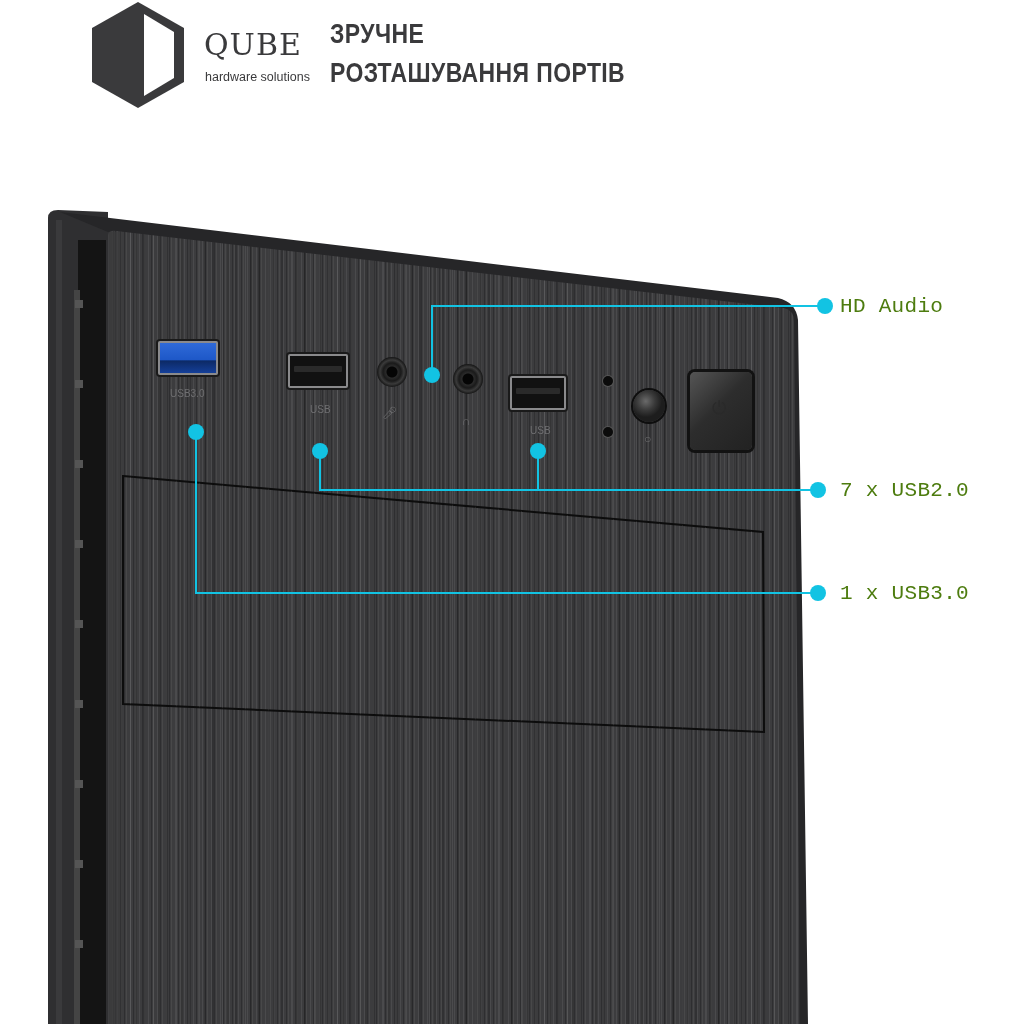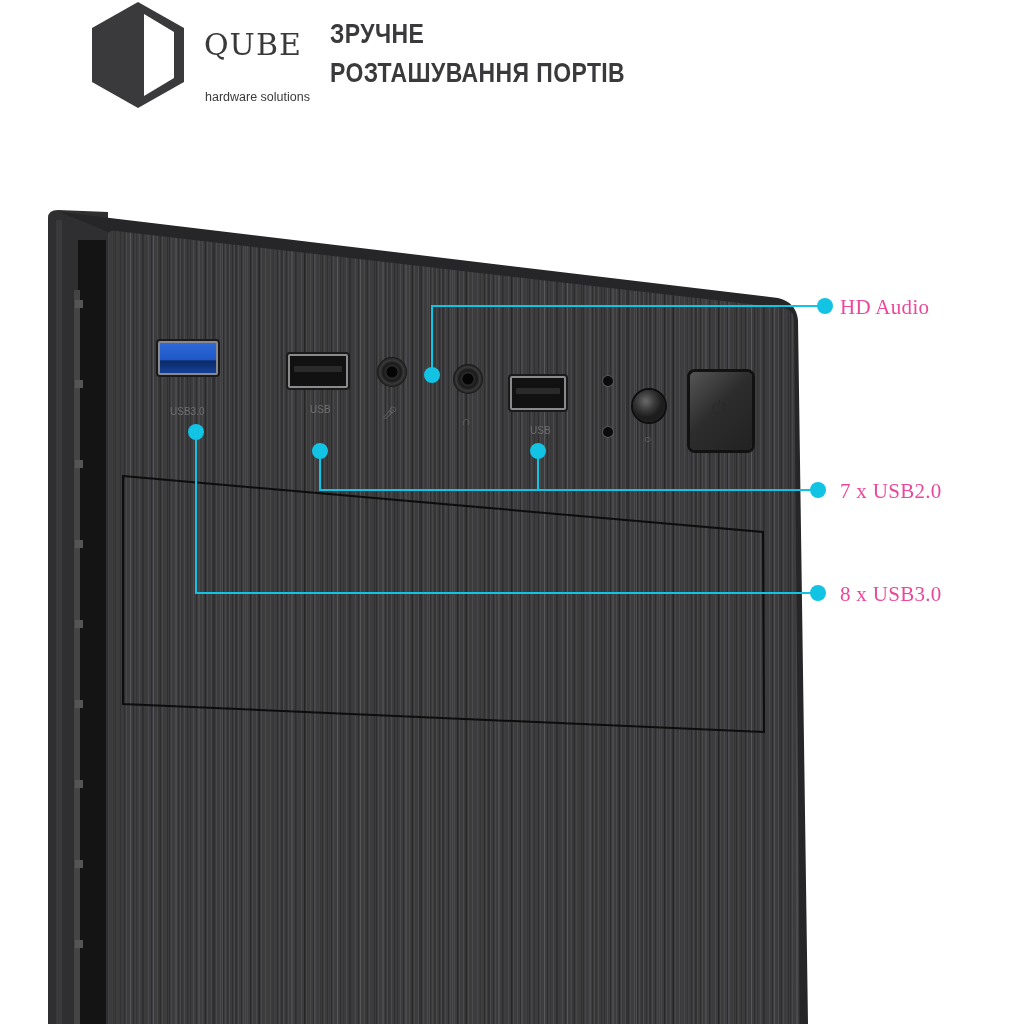--- a/index.html
+++ b/index.html
@@ -5,21 +5,21 @@
   html, body { margin: 0; padding: 0; background: #ffffff; }
   body { width: 1024px; height: 1024px; position: relative; overflow: hidden;
          font-family: "Liberation Sans", sans-serif; }
   .abs { position: absolute; }
 
   
   .logo-mark { left: 88px; top: 0px; width: 100px; height: 110px; }
   .brand-name { left: 204px; top: 30px; font-family: "DejaVu Serif", serif; font-weight: normal;
                 font-size: 30px; color: #3a3a3c; letter-spacing: 1px; line-height: 1; }
   .brand-sub { left: 205px; top: 70px; font-family: "Liberation Sans", sans-serif; font-size: 12.5px;
-               color: #3a3a3c; letter-spacing: 0px; margin-top: 20px; }
+               color: #3a3a3c; letter-spacing: 0px; }
   .headline { left: 330px; top: 14px; font-family: "Liberation Sans", sans-serif; font-weight: bold;
               font-size: 28px; color: #3a3a3c; line-height: 39px; transform: scaleX(0.82);
               transform-origin: left top; letter-spacing: 0.5px; }
   .port-label { color: #6e6e70; font-size: 10px; font-family: "Liberation Sans Narrow", "Liberation Sans", sans-serif; letter-spacing: 0px; }
 
   .usb {
     border: 2px solid #8a8a8c; border-radius: 2px; background: #111;
     box-shadow: 0 0 0 2px #1a1a1a;
   }
   .usb.blue { background: linear-gradient(180deg, #2f6ad8 0%, #1e58c8 55%, #0d2a66 60%, #143f99 100%); }
@@ -28,21 +28,21 @@
   .jack { width: 30px; height: 30px; border-radius: 50%;
           background: radial-gradient(circle at 50% 50%, #050505 0 5px, #2a2a2a 6px, #1a1a1a 9px, #3a3a3a 12px, #151515 15px); }
   .led { width: 10px; height: 10px; border-radius: 50%; background: #0b0b0b; box-shadow: 0 0 0 1px #555; }
   .reset-btn { width: 32px; height: 32px; border-radius: 50%;
                background: radial-gradient(circle at 40% 35%, #6a6a6a 0, #3a3a3a 9px, #1d1d1d 16px); box-shadow: 0 0 0 2px #0e0e0e; }
   .power-btn { width: 62px; height: 78px; border-radius: 5px; background: linear-gradient(135deg, #555 0%, #2d2d2d 45%, #222 100%);
                box-shadow: 0 0 0 3px #121212; }
 
   .cyan { background: #12c3e3; }
   .dot { width: 16px; height: 16px; border-radius: 50%; background: #12c3e3; }
-  .callout-text { font-family: Liberation Serif, serif; font-size: 21px; color: #ec4899; letter-spacing: 0.3px; }
+  .callout-text { font-family: Liberation Mono, monospace; font-size: 21px; color: #4d7c0f; letter-spacing: 0.3px; }
 </style>
 </head>
 <body>
 
 <svg class="abs logo-mark" viewBox="0 0 100 110">
   <polygon points="50,2 96,28 96,82 50,108 4,82 4,28" fill="#3a3a3c"></polygon>
   <polygon points="56,14 86,32 86,78 56,96" fill="#ffffff"></polygon>
 </svg>
 <div class="abs brand-name">QUBE</div>
 <div class="abs brand-sub">hardware solutions</div>
@@ -87,21 +87,21 @@
 
     <path d="M60,26 Q60,20 68,21 L736,98 Q746,100 746,112 L752,814 L60,814 Z" fill="url(#brush)"></path>
     <path d="M60,26 Q60,20 68,21 L736,98 Q746,100 746,112 L752,814 L60,814 Z" fill="url(#brush2)"></path>
     <rect x="60" y="22" width="12" height="792" fill="#3a3a3c" opacity="0.6"></rect>
 
     <path d="M75,266 L715,322 L716,522 L75,494 Z" fill="url(#brush)" stroke="#0d0d0d" stroke-width="2"></path>
     <path d="M75,266 L715,322 L716,522 L75,494 Z" fill="url(#brush2)"></path>
   </svg>
 
   <div class="abs usb blue" style="left:110px; top:131px; width:56px; height:30px;"></div>
-  <div class="abs port-label" style="left:122px; top:178px;margin-top:18px;">USB3.0</div>
+  <div class="abs port-label" style="left:122px; top:178px;">USB3.0</div>
 
   <div class="abs usb black" style="left:240px; top:144px; width:56px; height:30px;"></div>
   <div class="abs port-label" style="left:262px; top:194px;">USB</div>
 
   <div class="abs jack" style="left:329px; top:147px;"></div>
   <div class="abs port-label" style="left:334px; top:196px; font-size:12px;">🎤︎</div>
 
   <div class="abs jack" style="left:405px; top:154px;"></div>
   <div class="abs port-label" style="left:414px; top:204px; font-size:12px;">∩</div>
 
@@ -134,13 +134,13 @@
   <div class="abs dot" style="left:810px; top:482px;"></div>
 
   <div class="abs cyan" style="left:195px; top:432px; width:2px; height:162px;"></div>
   <div class="abs cyan" style="left:195px; top:592px; width:624px; height:2px;"></div>
   <div class="abs dot" style="left:188px; top:424px;"></div>
   <div class="abs dot" style="left:810px; top:585px;"></div>
 </div>
 
 <div class="abs callout-text" style="left:840px; top:295px;">HD Audio</div>
 <div class="abs callout-text" style="left:840px; top:479px;">7 x USB2.0</div>
-<div class="abs callout-text" style="left:840px; top:582px;">8 x USB3.0</div>
+<div class="abs callout-text" style="left:840px; top:582px;">1 x USB3.0</div>
 
 </body></html>

